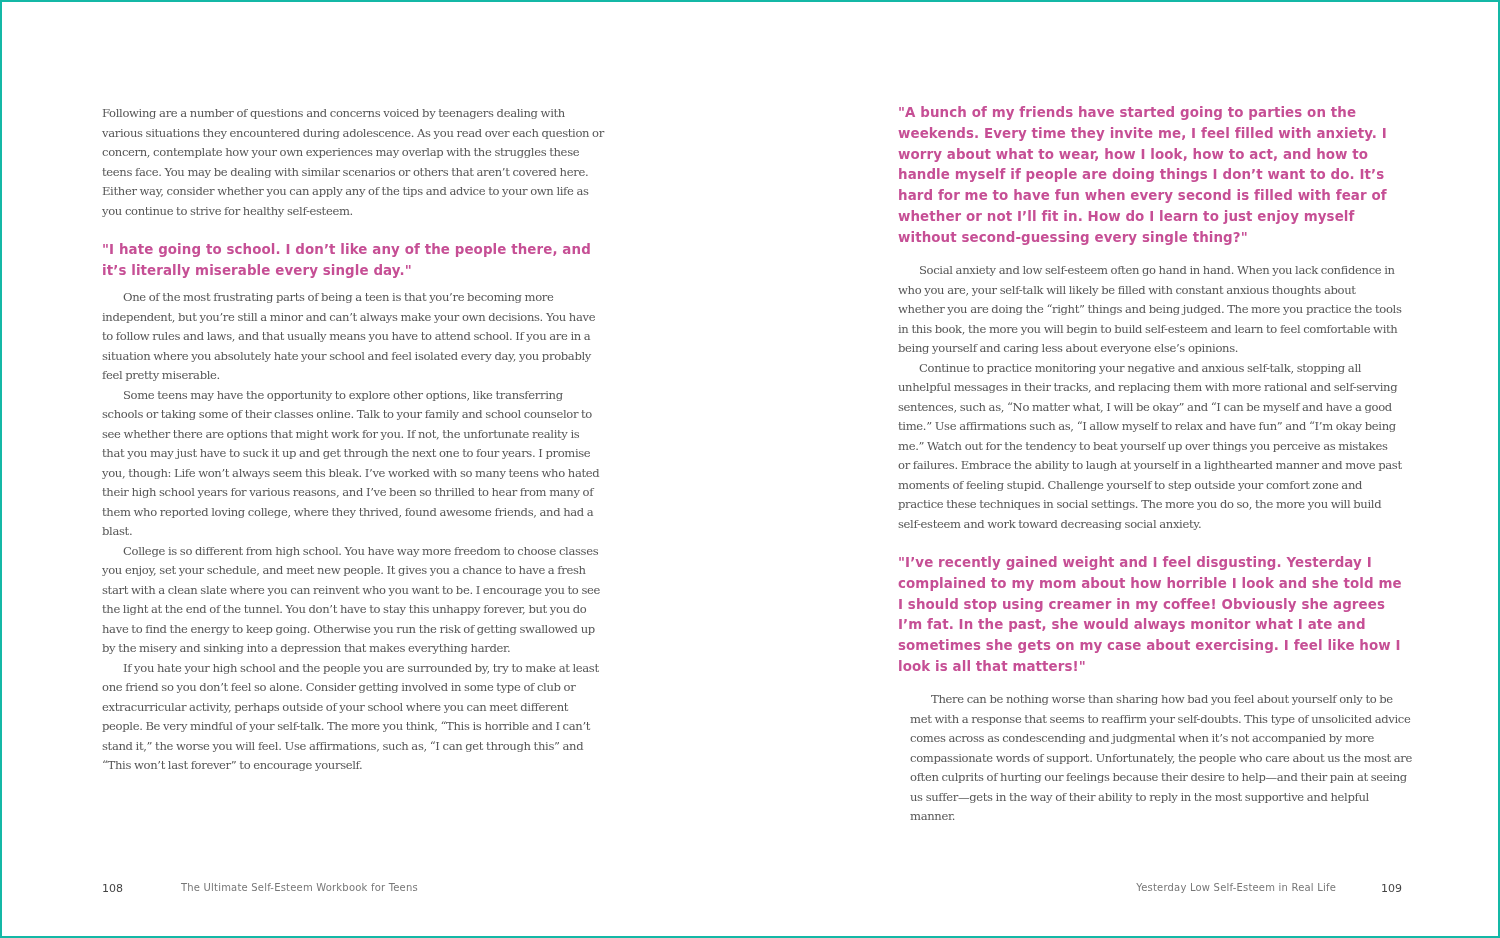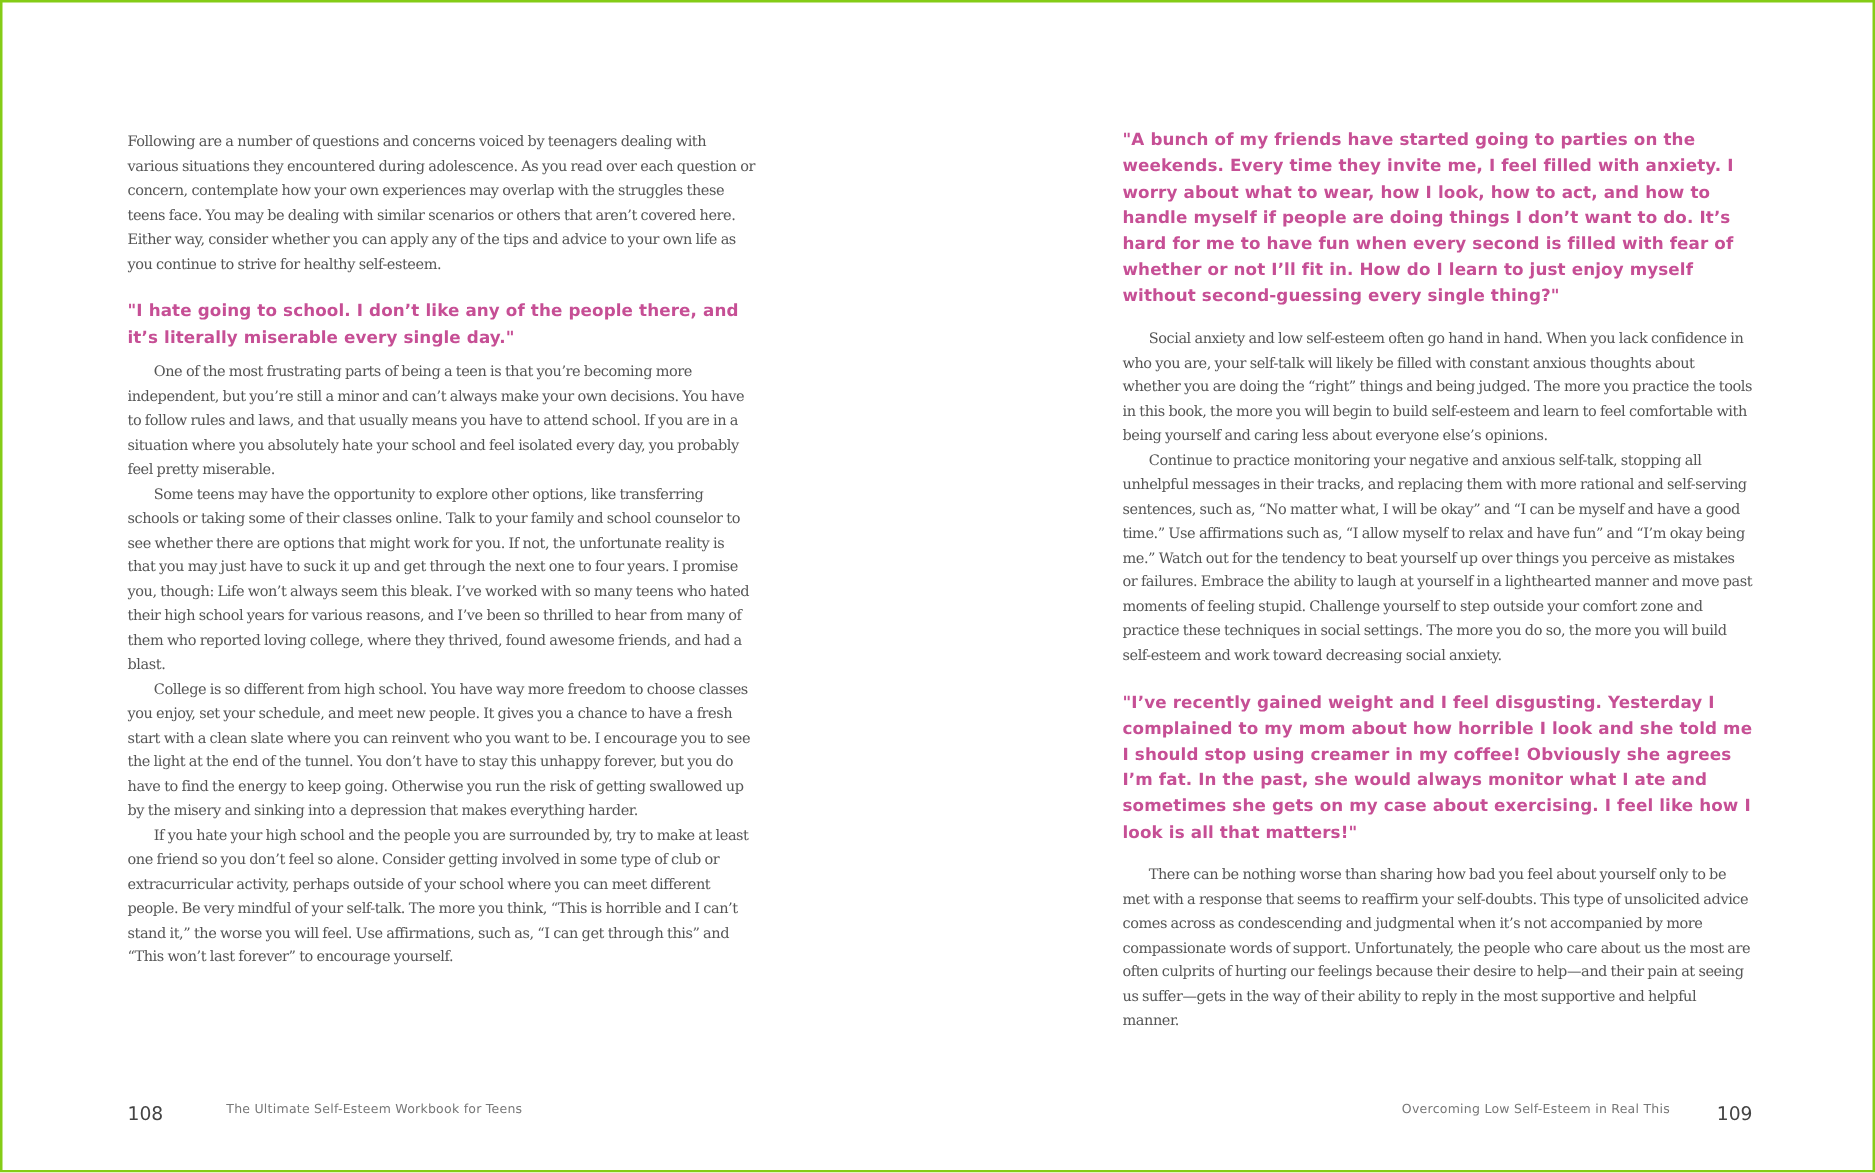--- a/index.html
+++ b/index.html
@@ -2,21 +2,21 @@
 <html><head>
 <meta charset="utf-8">
 <style>
   html, body { margin: 0; padding: 0; }
   body {
     width: 1500px; height: 938px; position: relative; overflow: hidden;
     background: #ffffff;
   }
   .frame {
     position: absolute; left: 0; top: 0; width: 1500px; height: 938px;
-    box-sizing: border-box; border: 2px solid #84cc16; background: #fff;
+    box-sizing: border-box; border: 2px solid #14b8a6; background: #fff;
   }
   .page { position: absolute; top: 0; height: 938px; }
   .page.left { left: 100px; width: 502px; }
   .page.right { left: 896px; width: 504px; }
 
   .body-text {
     font-family: "DejaVu Serif", serif;
     font-size: 11.6px;
     line-height: 19.5px;
     color: #555555;
@@ -36,27 +36,27 @@
     margin: 0;
   }
 
   .intro { position: absolute; top: 102px; left: 0; width: 502px; }
   .q1 { position: absolute; top: 238px; left: 0; width: 500px; }
   .left-body { position: absolute; top: 286px; left: 0; width: 502px; }
 
   .q2 { position: absolute; top: 101px; left: 0; width: 504px; }
   .right-body1 { position: absolute; top: 259px; left: 0; width: 504px; }
   .q3 { position: absolute; top: 551px; left: 0; width: 504px; }
-  .right-body2 { position: absolute; top: 688px; left: 0; width: 504px; }
+  .right-body2 { position: absolute; top: 688px; left: 12px; width: 504px; }
 
   .footer {
     position: absolute; top: 880px; height: 16px;
     font-family: "DejaVu Sans", sans-serif; font-size: 10px; color: #777;
   }
-  .footer .num { color: #444; font-size: 15px; }
+  .footer .num { color: #444; font-size: 11px; }
   .footer-left { left: 100px; }
   .footer-left .num { position: absolute; left: 0; }
   .footer-left .title { position: absolute; left: 67px; white-space: nowrap; letter-spacing: 0.2px; margin-left: 12px; }
   .footer-right { left: 1080px; width: 320px; }
   .footer-right .title { position: absolute; right: 66px; white-space: nowrap; letter-spacing: 0.2px; }
   .footer-right .num { position: absolute; right: 0; }
 </style>
 </head>
 <body>
 
@@ -91,17 +91,17 @@
       <p>There can be nothing worse than sharing how bad you feel about yourself only to be met with a response that seems to reaffirm your self-doubts. This type of unsolicited advice comes across as condescending and judgmental when it’s not accompanied by more compassionate words of support. Unfortunately, the people who care about us the most are often culprits of hurting our feelings because their desire to help—and their pain at seeing us suffer—gets in the way of their ability to reply in the most supportive and helpful manner.</p>
     </div>
   </div>
 
   <div class="footer footer-left">
     <span class="num">108</span>
     <span class="title">The Ultimate Self-Esteem Workbook for Teens</span>
   </div>
 
   <div class="footer footer-right">
-    <span class="title">Overcoming Low Self-Esteem in Real This</span>
+    <span class="title">Yesterday Low Self-Esteem in Real Life</span>
     <span class="num">109</span>
   </div>
 
 </div>
 
 </body></html>

